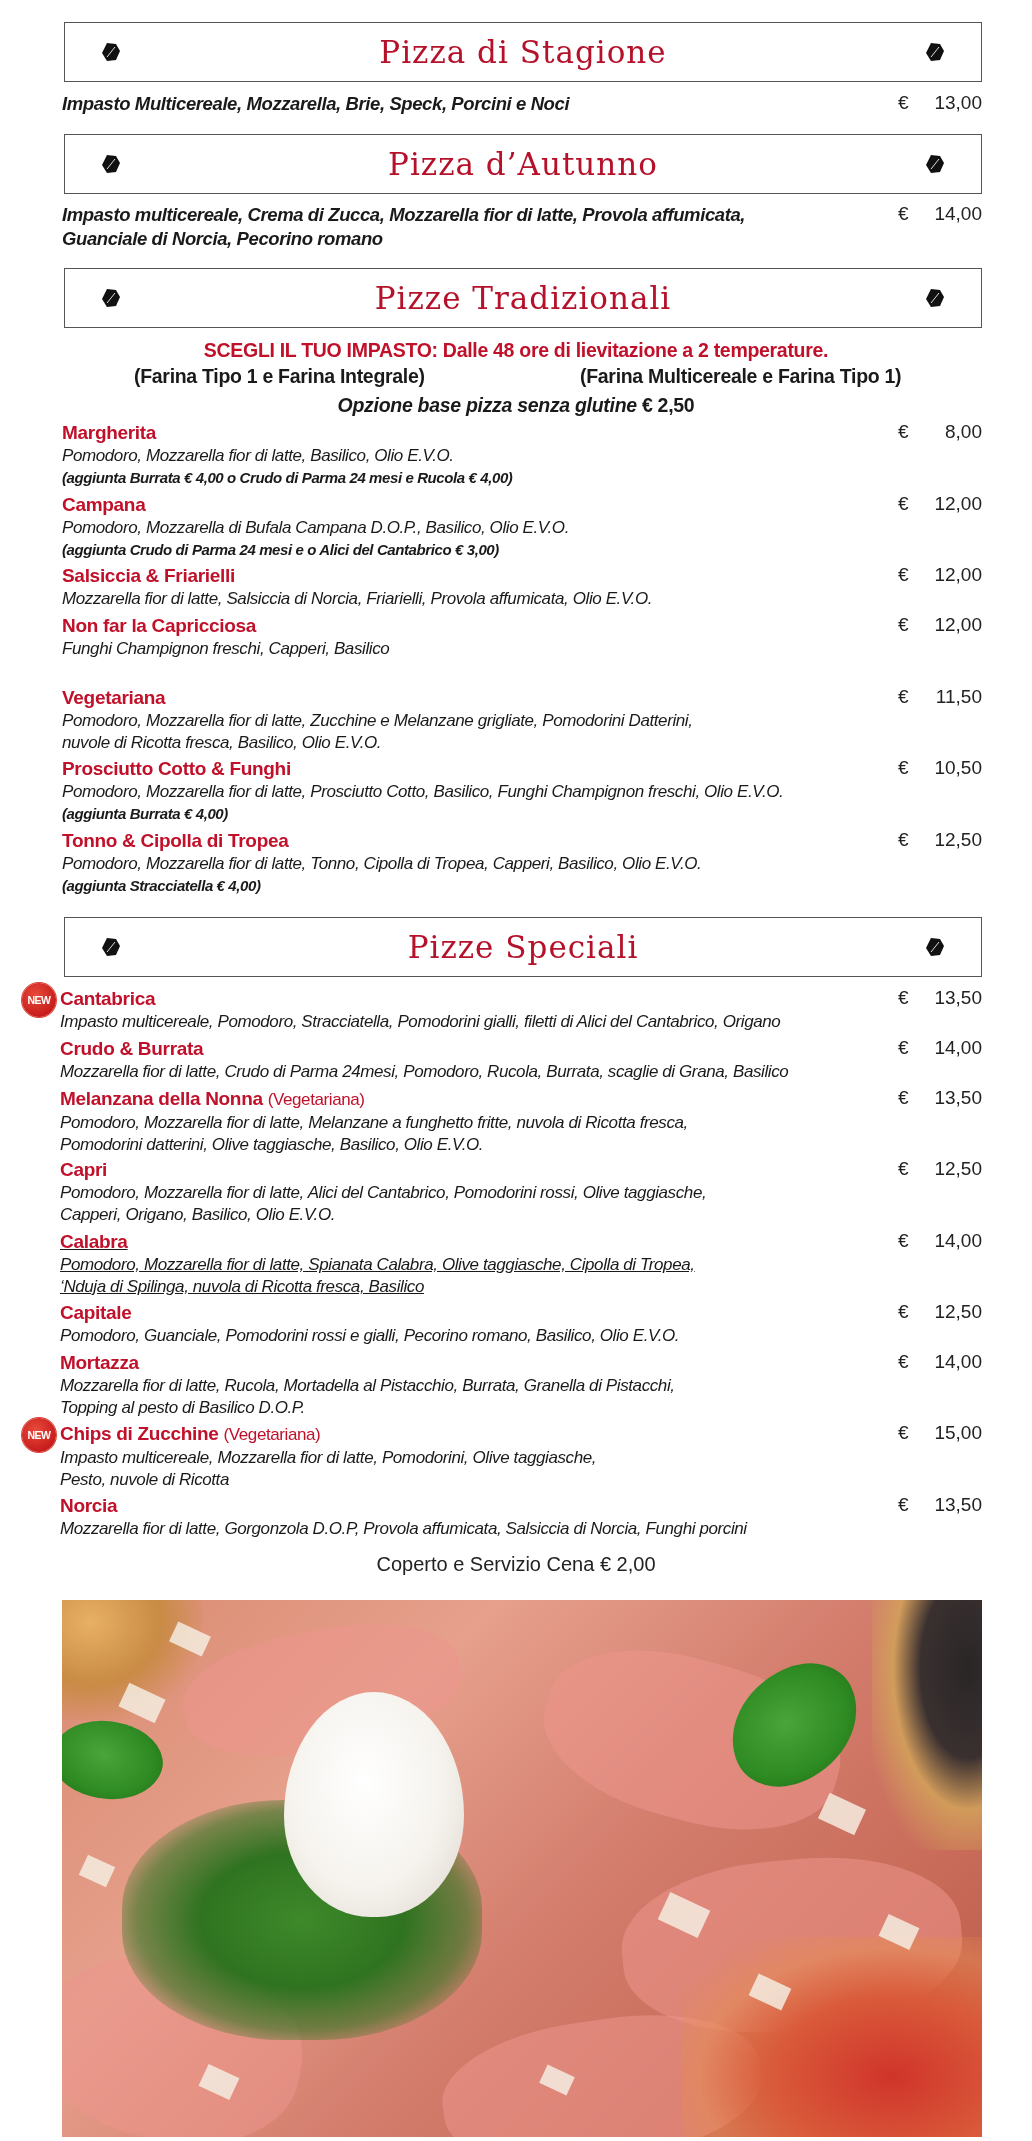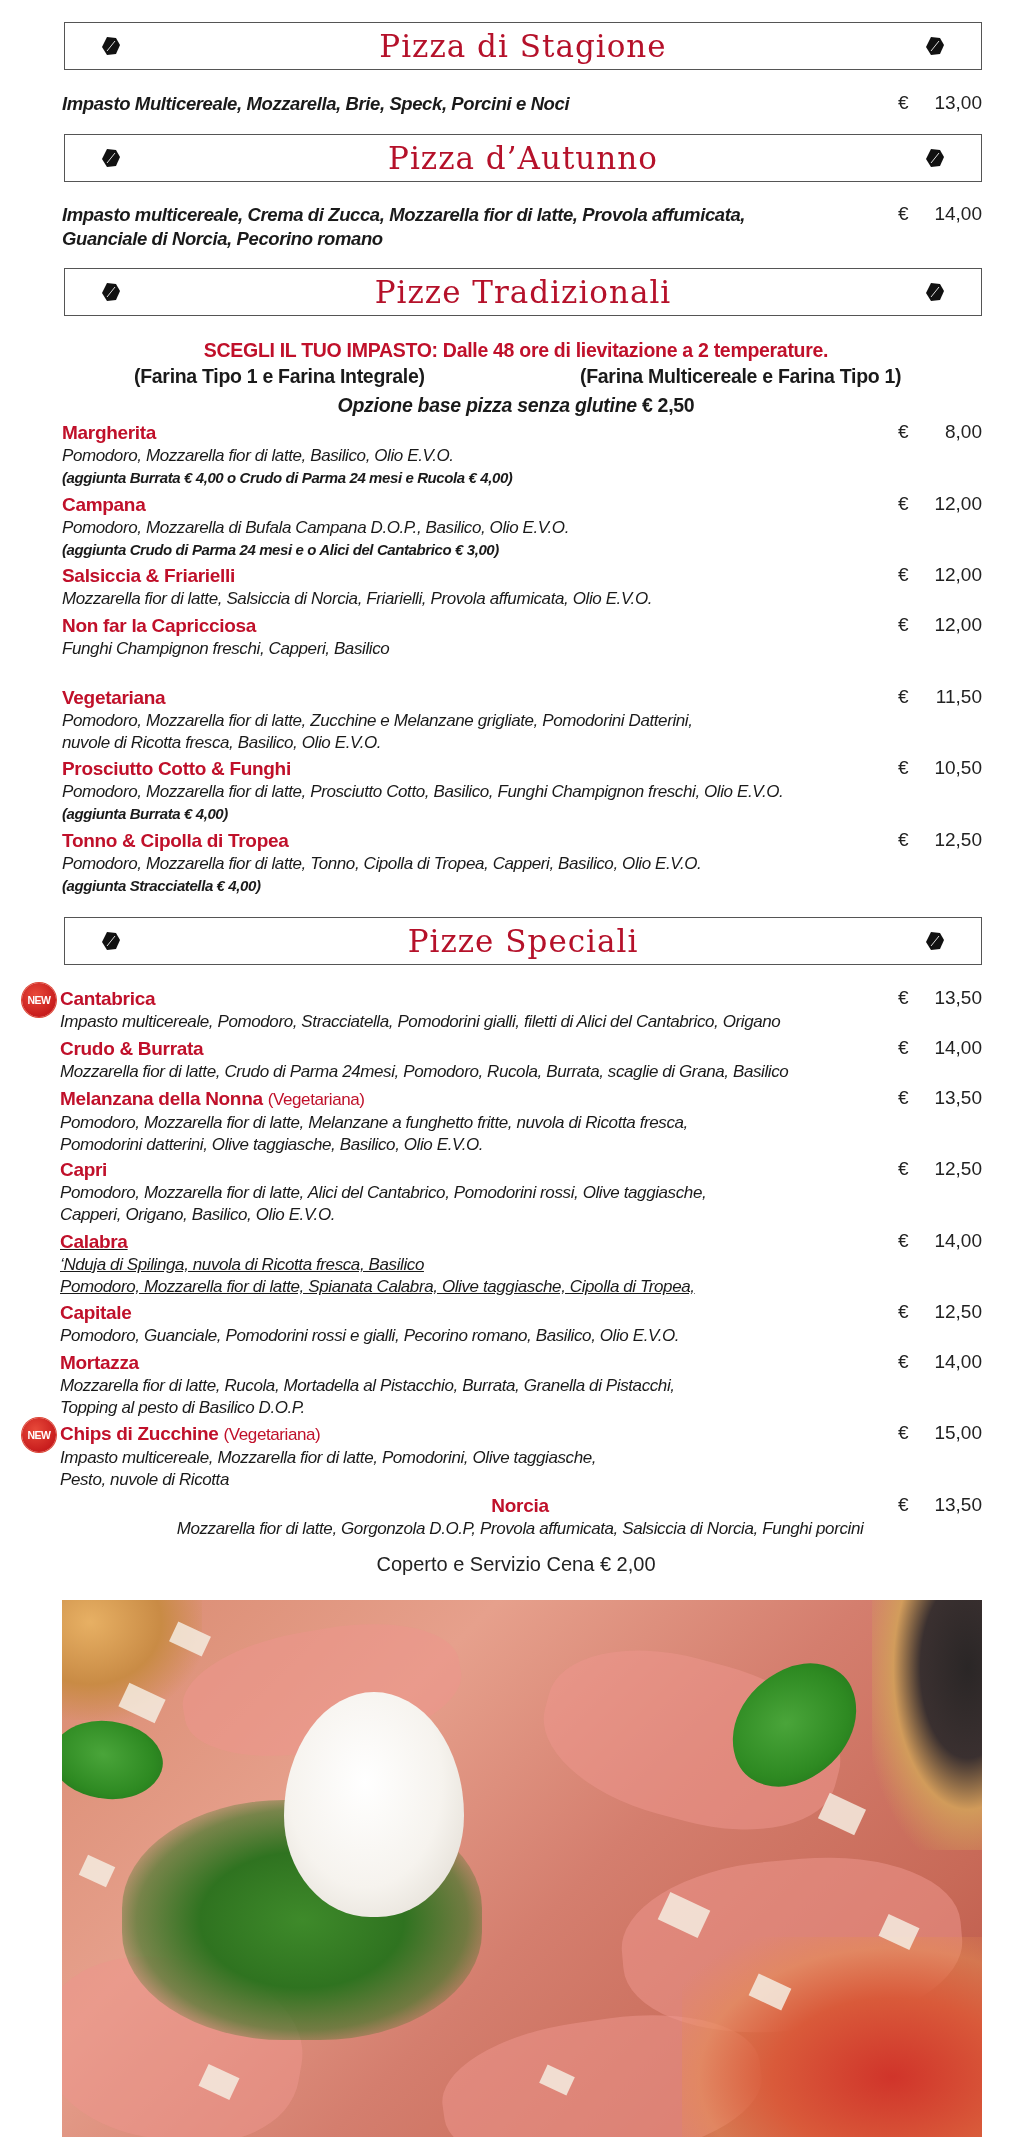--- a/index.html
+++ b/index.html
@@ -11,21 +11,21 @@
     color: #1a1a1a;
     overflow: hidden;
   }
   .page { position: absolute; left: 0; top: 0; width: 1032px; }
 
   
   .sec-box {
     position: absolute;
     left: 64px;
     width: 918px;
-    height: 48px;
+    height: 60px;
     border: 1.5px solid #555;
     background: #fff;
     display: flex;
     align-items: center;
     justify-content: center;
   }
   .sec-title {
     font-family: "DejaVu Serif", "Liberation Serif", serif;
     color: #b5112a;
     font-size: 31px;
@@ -369,22 +369,22 @@
     <div class="desc">Pomodoro, Mozzarella fior di latte, Alici del Cantabrico, Pomodorini rossi, Olive taggiasche,</div>
     <div class="desc">Capperi, Origano, Basilico, Olio E.V.O.</div>
   </div>
   <div class="price" style="top:1158px;">
     <span class="cur">€</span>
     <span class="val">12,50</span>
   </div>
 
   <div class="row special" style="top:1230px;text-decoration:underline;">
     <div class="item-name">Calabra</div>
+    <div class="desc">Pomodoro, Mozzarella fior di latte, Spianata Calabra, Olive taggiasche, Cipolla di Tropea,</div>
     <div class="desc">‘Nduja di Spilinga, nuvola di Ricotta fresca, Basilico</div>
-    <div class="desc">Pomodoro, Mozzarella fior di latte, Spianata Calabra, Olive taggiasche, Cipolla di Tropea,</div>
   </div>
   <div class="price" style="top:1230px;">
     <span class="cur">€</span>
     <span class="val">14,00</span>
   </div>
 
   <div class="row special" style="top:1301px;">
     <div class="item-name">Capitale</div>
     <div class="desc">Pomodoro, Guanciale, Pomodorini rossi e gialli, Pecorino romano, Basilico, Olio E.V.O.</div>
   </div>
@@ -410,21 +410,21 @@
       <span class="item-note">(Vegetariana)</span>
     </div>
     <div class="desc">Impasto multicereale, Mozzarella fior di latte, Pomodorini, Olive taggiasche,</div>
     <div class="desc">Pesto, nuvole di Ricotta</div>
   </div>
   <div class="price" style="top:1422px;">
     <span class="cur">€</span>
     <span class="val">15,00</span>
   </div>
 
-  <div class="row special" style="top:1494px;text-align:center;">
+  <div class="row special" style="top:1494px;">
     <div class="item-name">Norcia</div>
     <div class="desc">Mozzarella fior di latte, Gorgonzola D.O.P, Provola affumicata, Salsiccia di Norcia, Funghi porcini</div>
   </div>
   <div class="price" style="top:1494px;">
     <span class="cur">€</span>
     <span class="val">13,50</span>
   </div>
 
   <div class="center-text coperto" style="top:1553px;">Coperto e Servizio Cena € 2,00</div>
 

